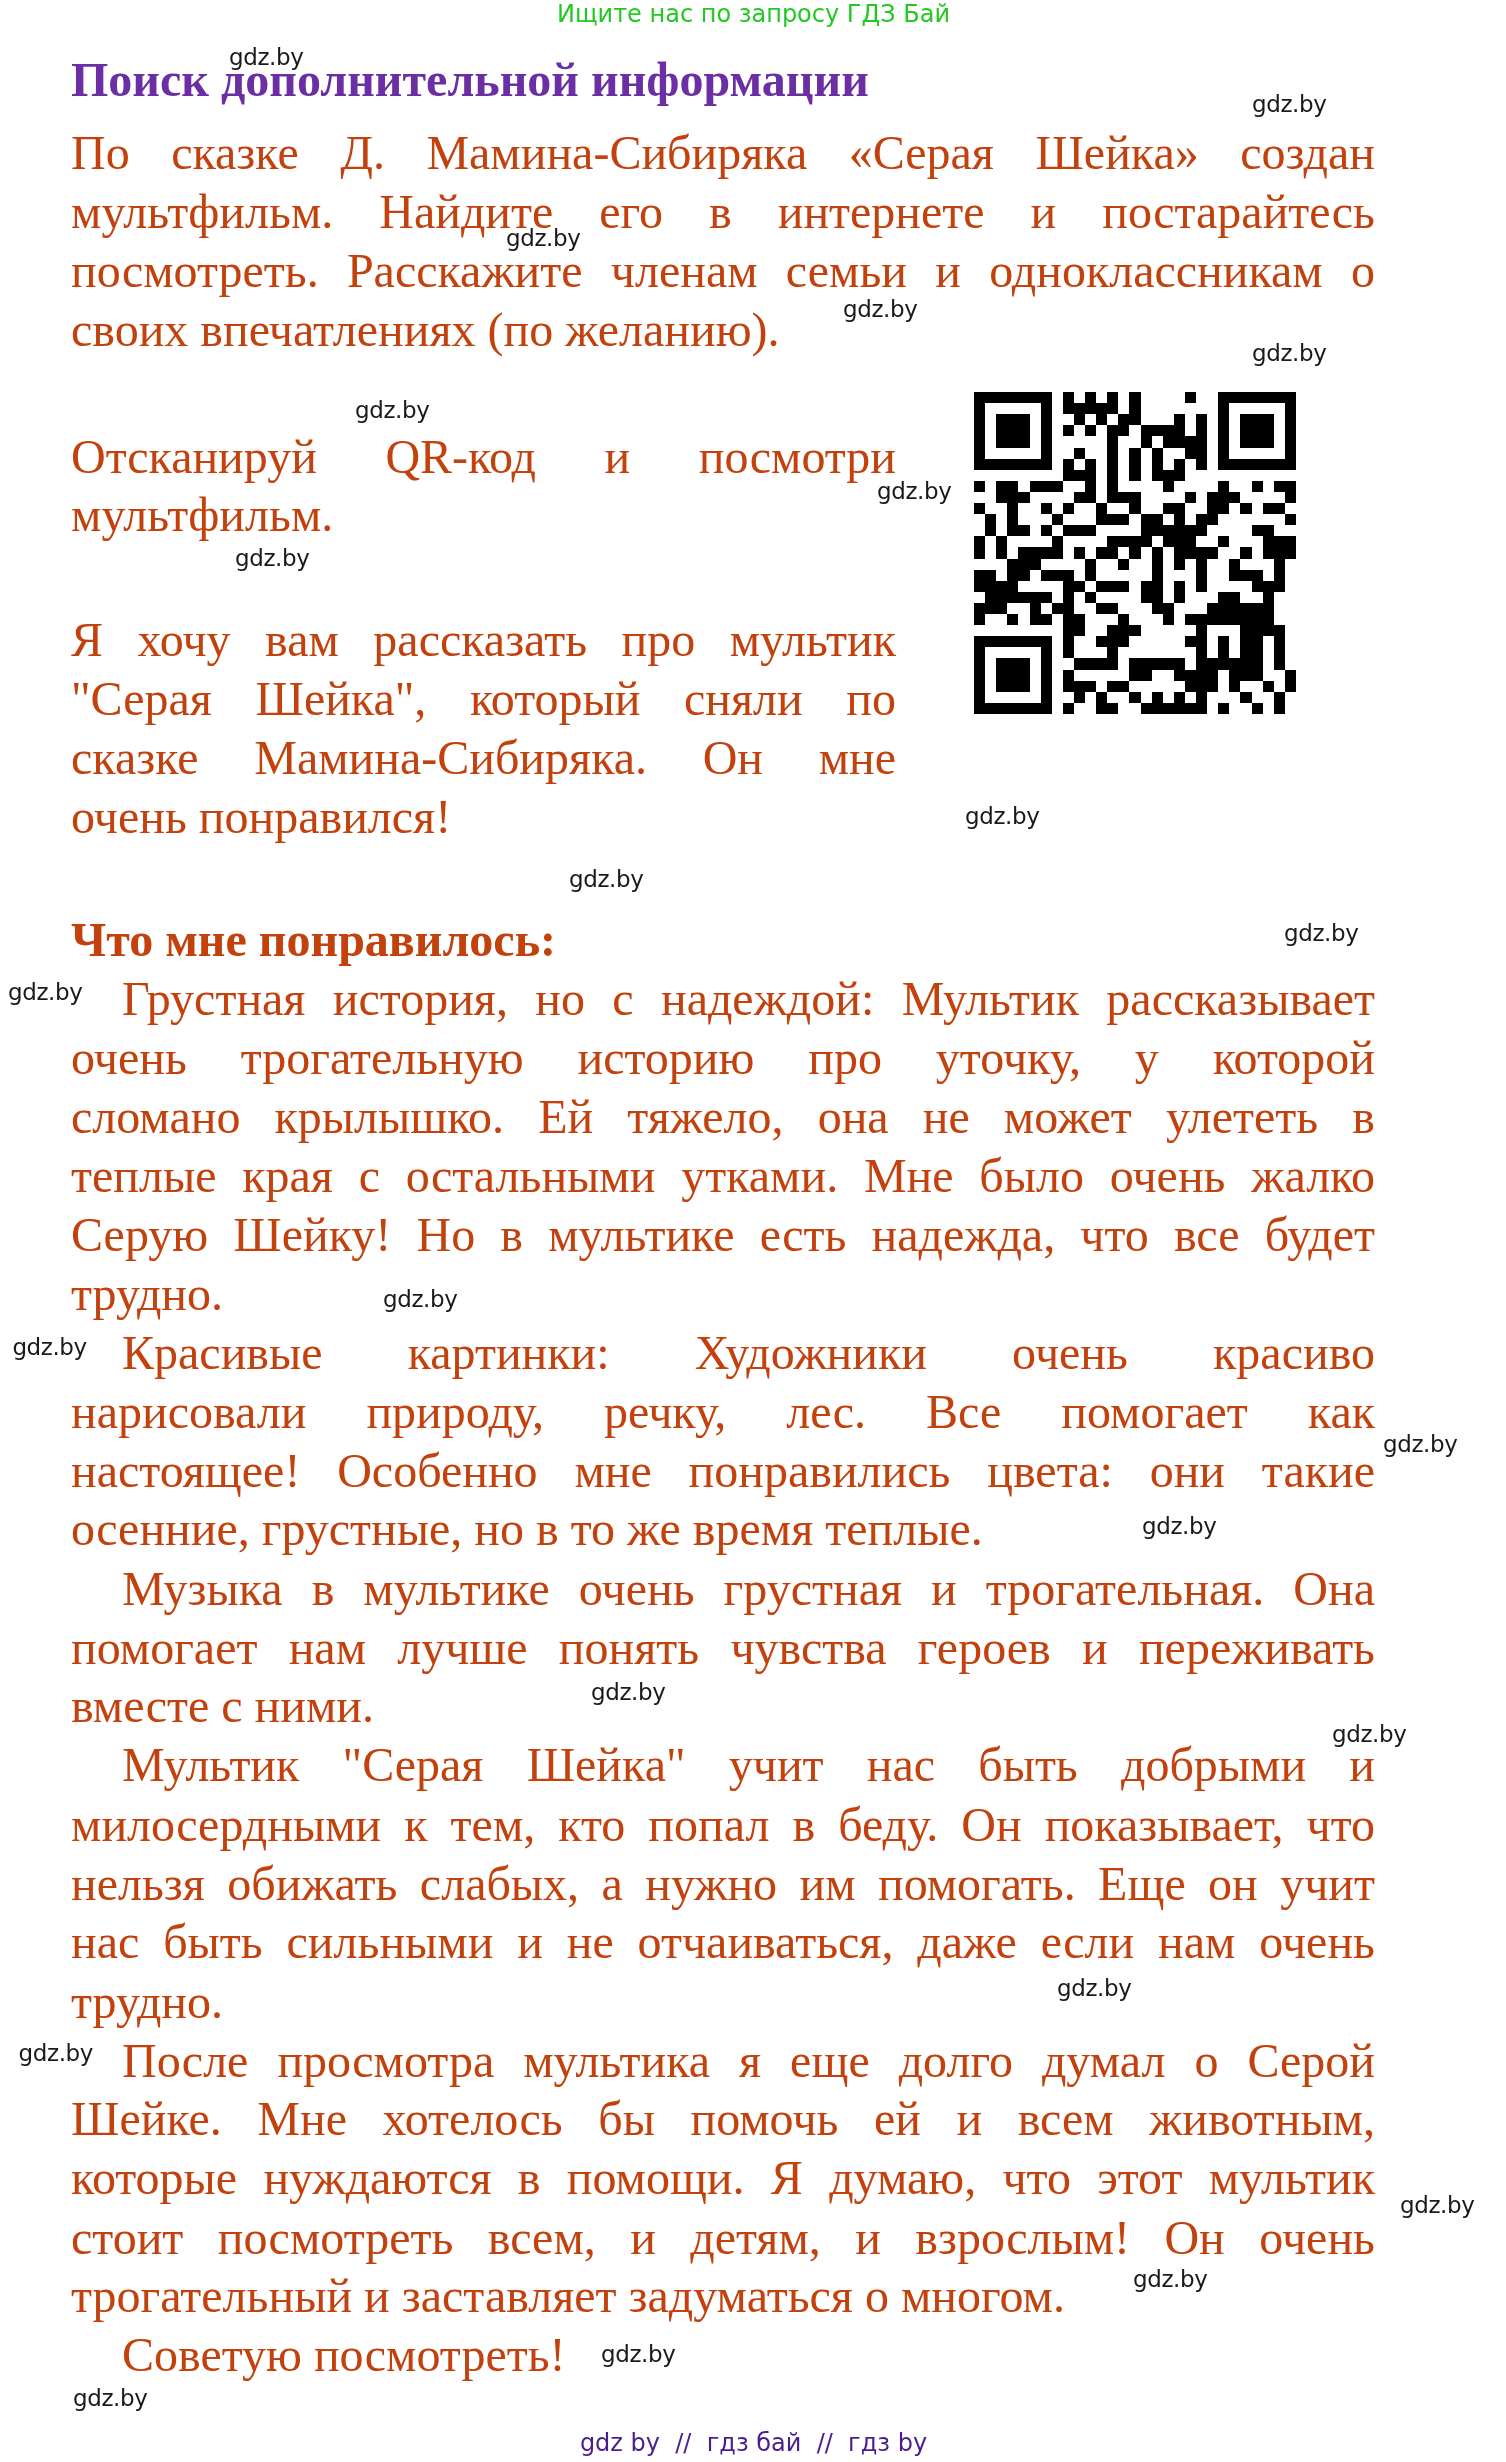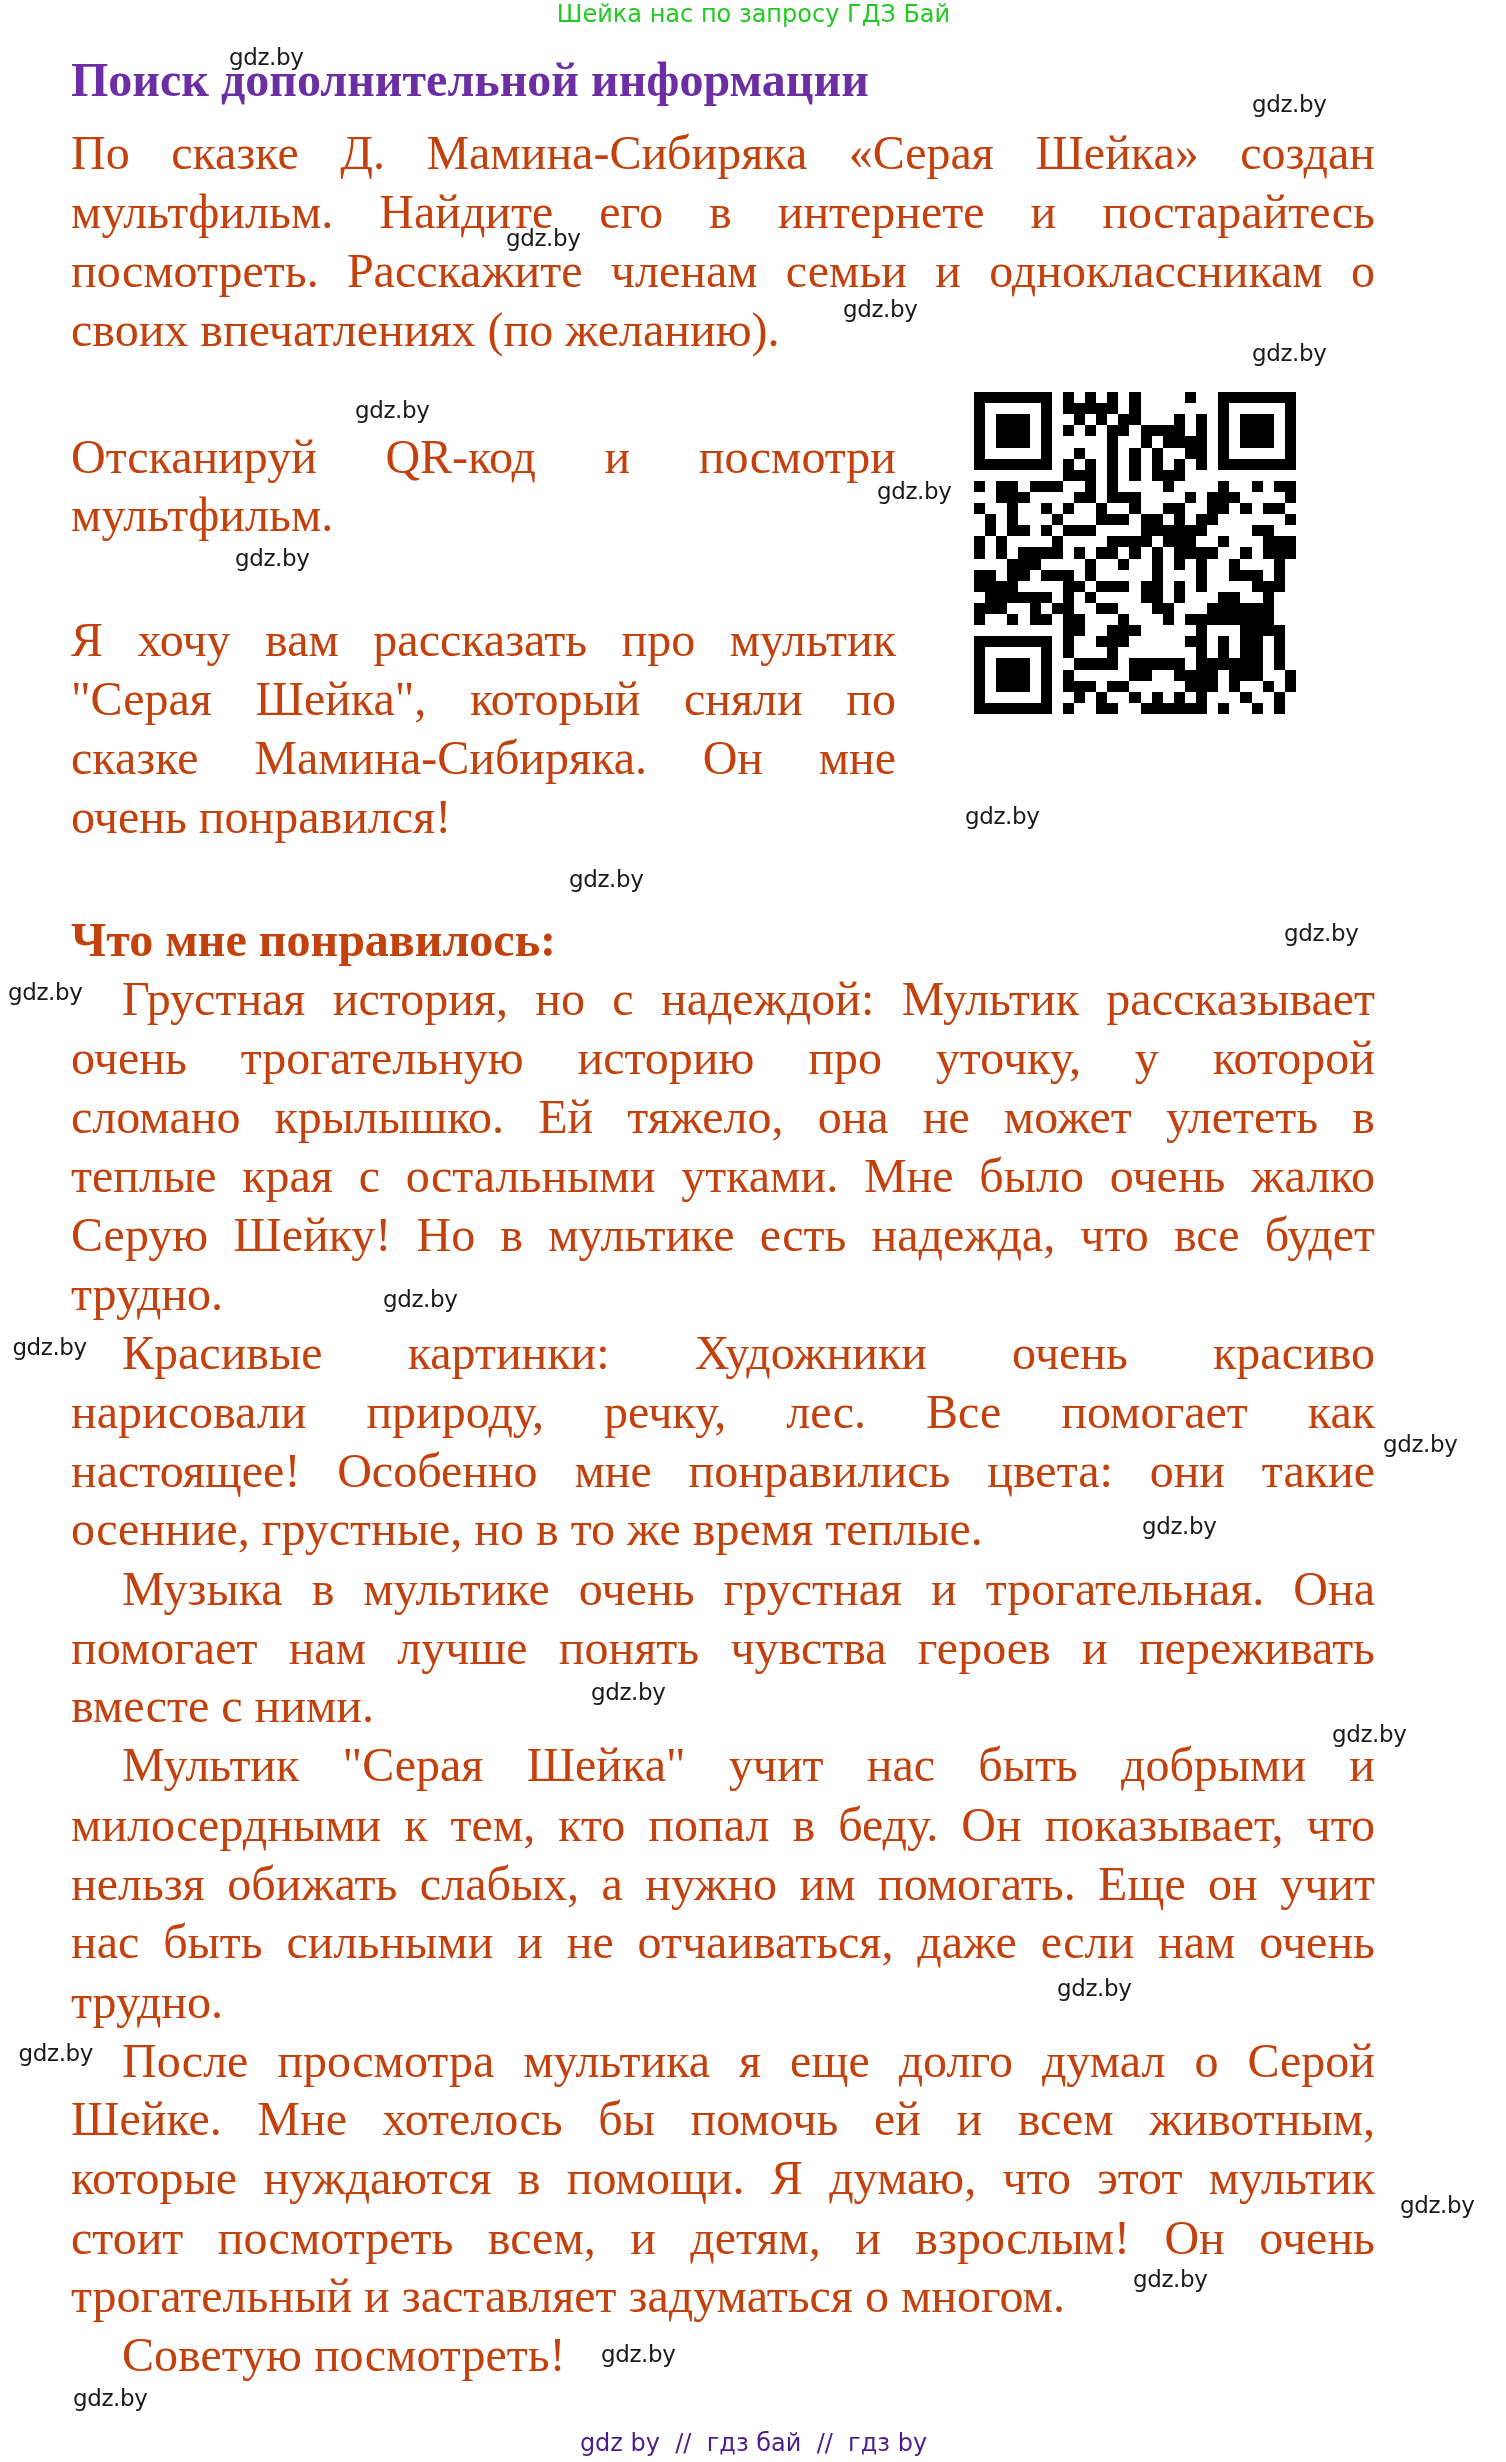--- a/index.html
+++ b/index.html
@@ -38,21 +38,21 @@
   .qr div.b { background: #000; }
   .footer {
     position: absolute; left: 0; width: 1507px; top: 2428px; text-align: center;
     color: #4b1e8c; font-family: "DejaVu Sans", sans-serif; font-size: 24px; line-height: 30px;
     white-space: pre;
   }
 </style>
 </head>
 <body>
 
-<div class="top-banner">Шейка нас по запросу ГДЗ Бай</div>
+<div class="top-banner">Ищите нас по запросу ГДЗ Бай</div>
 
 <div class="title">Поиск дополнительной информации</div>
 
 <div class="line full" style="top:124px">По сказке Д. Мамина-Сибиряка «Серая Шейка» создан</div>
 <div class="line full" style="top:183px">мультфильм. Найдите его в интернете и постарайтесь</div>
 <div class="line full" style="top:242px">посмотреть. Расскажите членам семьи и одноклассникам о</div>
 <div class="line full last" style="top:301px">своих впечатлениях (по желанию).</div>
 
 <div class="line narrow" style="top:428px">Отсканируй QR-код и посмотри</div>
 <div class="line narrow last" style="top:486px">мультфильм.</div>

